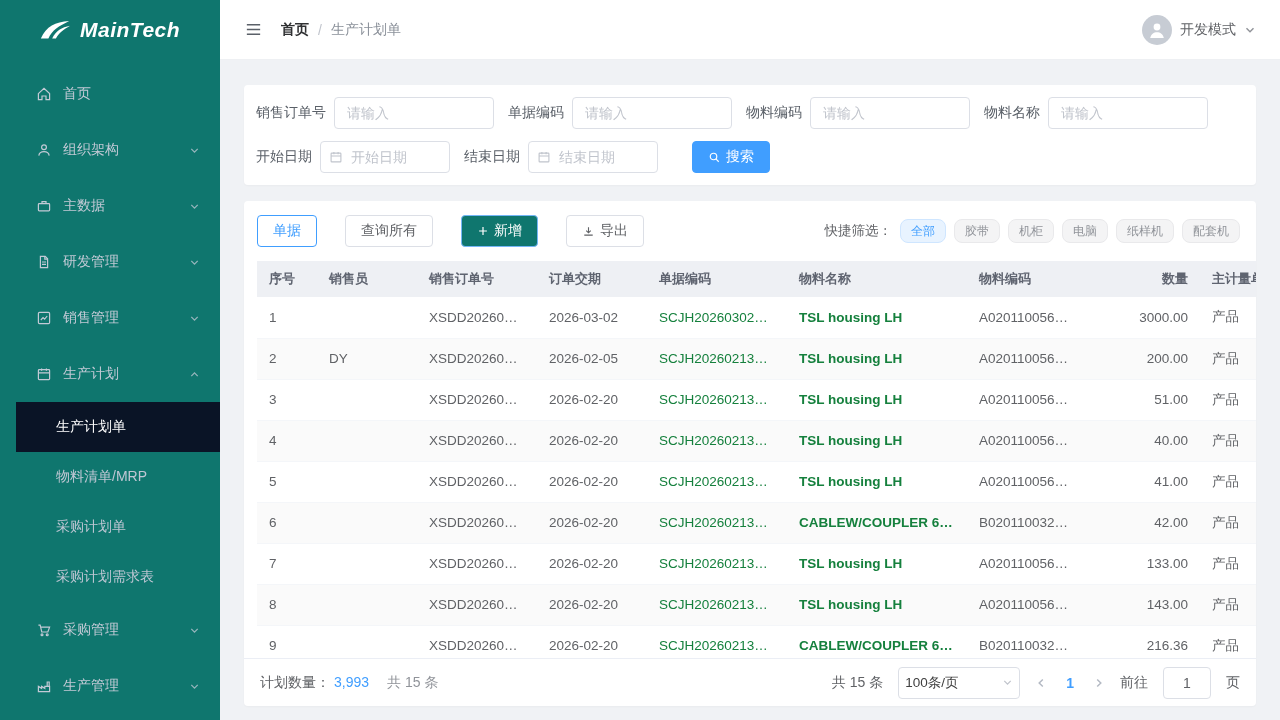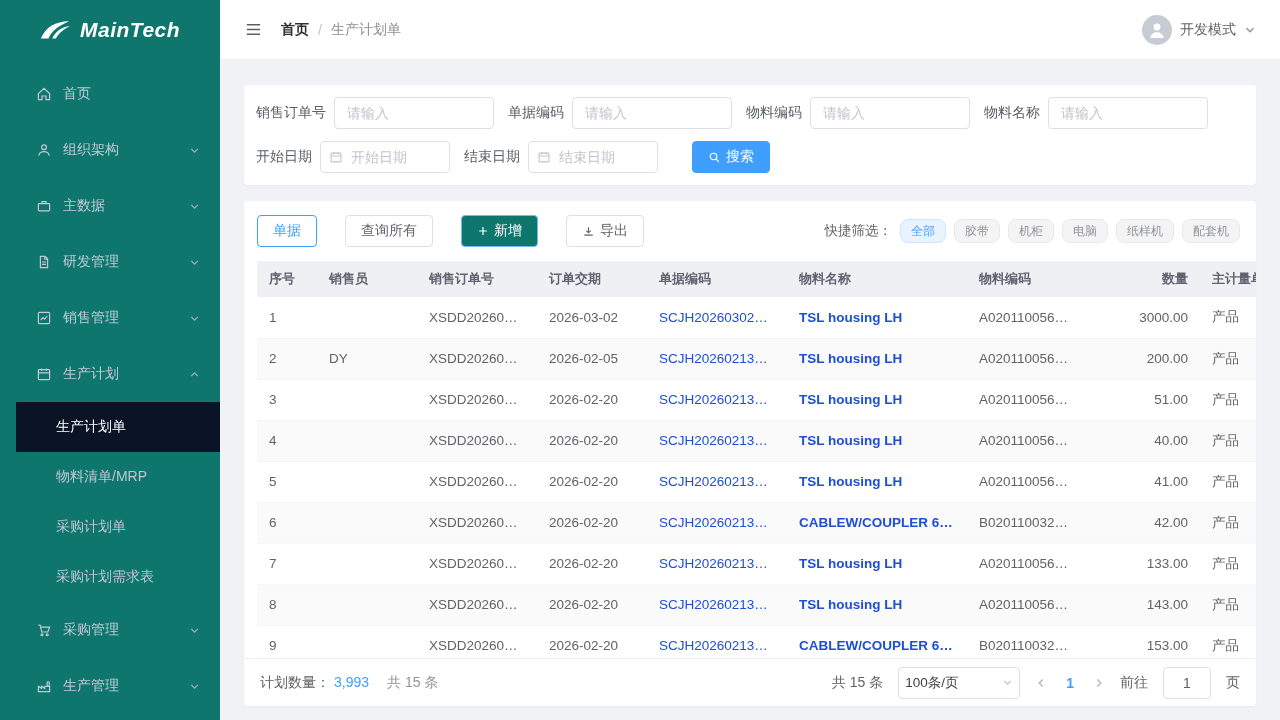--- a/index.html
+++ b/index.html
@@ -59,21 +59,21 @@
   .quick-filter { margin-left:auto; display:flex; align-items:center; gap:8px; }
   .qf-label { color:#606266; font-size:13.5px; }
   .chip { height:24px; display:inline-flex; align-items:center; padding:0 10px; border-radius:8px; font-size:12px; background:#f4f4f5; color:#909399; border:1px solid #e9e9eb; cursor:pointer; }
   .chip.active { background:#e8f3ff; color:#409eff; border-color:#cfe6ff; }
 
   .table-wrap { flex:1; overflow:hidden; padding-left:13px; }
   table { border-collapse:collapse; table-layout:fixed; width:1023px; min-width:1023px; }
   th { background:#eef0f4; height:36px; text-align:left; font-size:13px; font-weight:bold; color:#5f6470; padding:0 12px; white-space:nowrap; overflow:hidden; }
   td { height:41px; font-size:13.5px; color:#606266; padding:0 12px; white-space:nowrap; overflow:hidden; text-overflow:ellipsis; border-bottom:1px solid #f4f6f9; }
   tr.stripe td { background:#fafafa; }
-  td.link { color:#1d4ed8; cursor:pointer;margin-top:17px; }
+  td.link { color:#15803d; cursor:pointer;margin-top:17px; }
   td.mat { font-weight:bold; }
   th.num, td.num { text-align:right; }
 
   .card-footer { height:48px; border-top:1px solid #ebeef5; display:flex; align-items:center; padding:0 16px; font-size:14px; color:#606266; }
   .qty-value { color:#409eff; margin:0 6px 0 4px; }
   .muted { color:#909399; }
   .foot-left .muted { margin-left:12px; }
   .foot-right { margin-left:auto; display:flex; align-items:center; gap:15px; }
   .page-size { width:122px; height:32px; border:1px solid #dcdfe6; border-radius:4px; display:flex; align-items:center; justify-content:space-between; padding:0 6px; font-size:13.5px; color:#404040; cursor:pointer; }
   .pg-arrow { color:#b4bac4; cursor:pointer; }
@@ -466,21 +466,21 @@
                 <td>产品</td>
               </tr>
               <tr>
                 <td>9</td>
                 <td></td>
                 <td>XSDD202602…</td>
                 <td>2026-02-20</td>
                 <td class="link">SCJH20260213002-</td>
                 <td class="link mat">CABLEW/COUPLER 6 HE</td>
                 <td>B020110032…</td>
-                <td class="num">153.00</td>
+                <td class="num">216.36</td>
                 <td>产品</td>
               </tr>
             </tbody>
         </table>
       </div>
 
       <div class="card-footer">
         <div class="foot-left">
           <span>计划数量：</span><span class="qty-value">3,993</span><span class="muted">共 15 条</span>
         </div>

